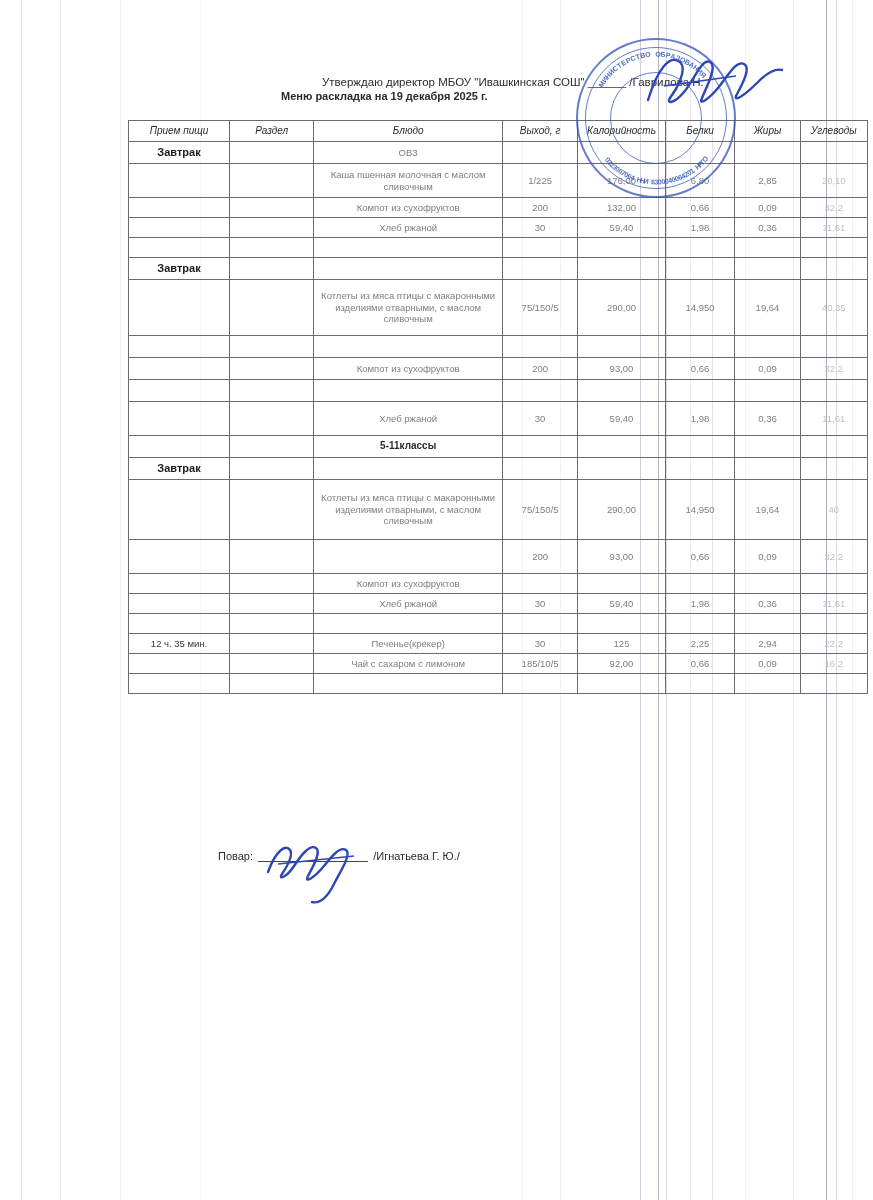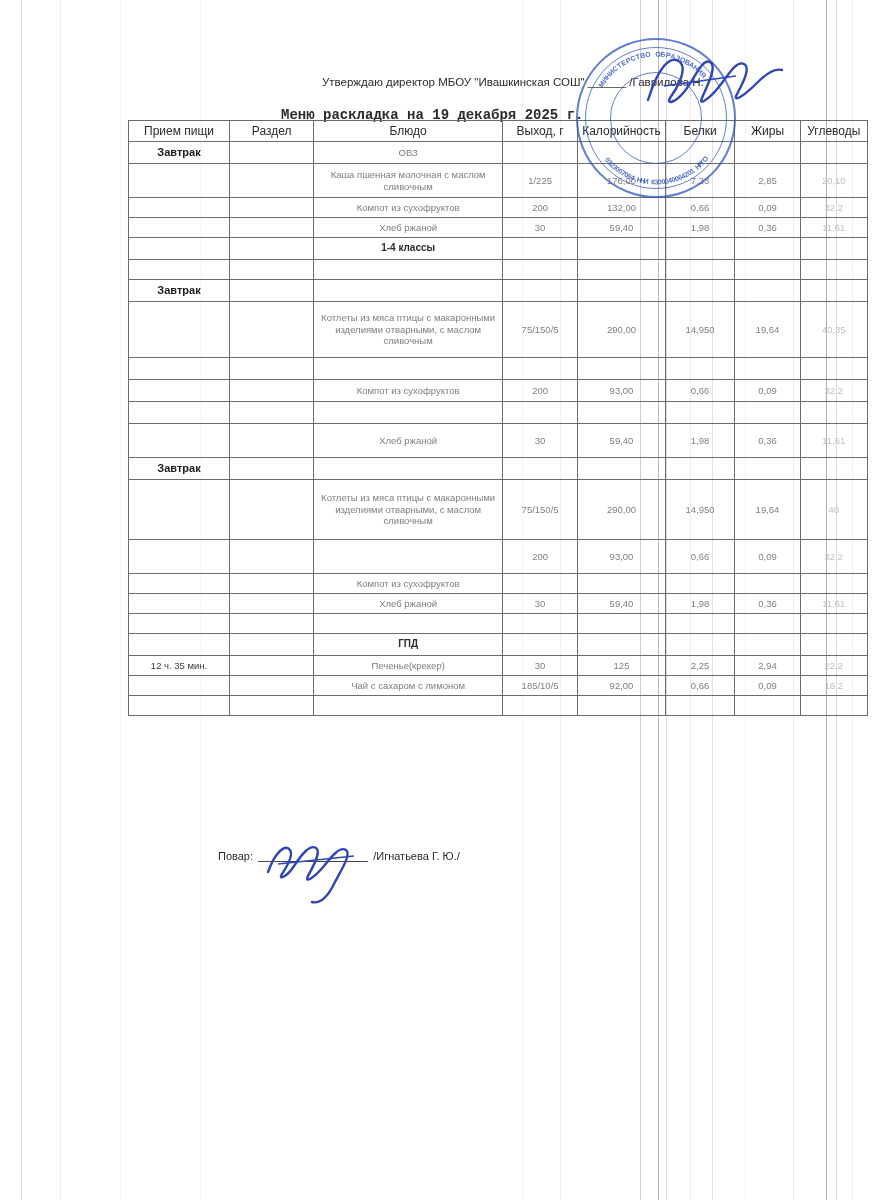--- a/index.html
+++ b/index.html
@@ -44,24 +44,23 @@
     font-size: 11.5px;
     color: #2b2b2b;
     white-space: nowrap;
   }
   .approve {
     left: 322px;
     top: 76px;
   }
   .menu-title {
     left: 281px;
-    top: 107px;
+    top: 90px;
     font-weight: bold;
-    font-size: 14px;
-    font-family: Liberation Mono, monospace;
+    font-size: 11px;
   }
 
   table.menu {
     position: absolute;
     left: 128px;
     top: 120px;
     width: 740px;
     border-collapse: collapse;
     table-layout: fixed;
     font-size: 9.5px;
@@ -69,23 +68,24 @@
   }
   table.menu td, table.menu th {
     border: 1px solid #6b6b6b;
     padding: 2px 3px;
     text-align: center;
     vertical-align: middle;
     line-height: 1.25;
     font-weight: normal;
   }
   table.menu th {
-    font-size: 12px;
+    font-size: 10px;
     color: #2b2b2b;
     height: 16px;
+    font-style: italic;
   }
   td.meal {
     text-align: left;
     padding-left: 6px;
   }
   td.meal.center {
     text-align: center;
   }
   .bold {
     font-weight: bold;
@@ -238,21 +238,21 @@
             <td class="faint"></td>
             <td class="faint"></td>
             <td class="vfaint"></td>
           </tr>
           <tr style="height: 34px;">
             <td class="meal"><span></span></td>
             <td></td>
             <td><span class="faint">Каша пшенная молочная с маслом сливочным</span></td>
             <td class="faint">1/225</td>
             <td class="faint">176,00</td>
-            <td class="faint">7,33</td>
+            <td class="faint">6,80</td>
             <td class="faint">2,85</td>
             <td class="vfaint">20,10</td>
           </tr>
           <tr style="height: 20px;">
             <td class="meal"><span></span></td>
             <td></td>
             <td><span class="faint">Компот из сухофруктов</span></td>
             <td class="faint">200</td>
             <td class="faint">132,00</td>
             <td class="faint">0,66</td>
@@ -262,30 +262,20 @@
           <tr style="height: 20px;">
             <td class="meal"><span></span></td>
             <td></td>
             <td><span class="faint">Хлеб ржаной</span></td>
             <td class="faint">30</td>
             <td class="faint">59,40</td>
             <td class="faint">1,98</td>
             <td class="faint">0,36</td>
             <td class="vfaint">11,61</td>
           </tr>
-          <tr style="height: 22px;">
-            <td class="meal"><span></span></td>
-            <td></td>
-            <td><span class="sect">1-4 классы</span></td>
-            <td class="faint"></td>
-            <td class="faint"></td>
-            <td class="faint"></td>
-            <td class="faint"></td>
-            <td class="vfaint"></td>
-          </tr>
           <tr style="height: 20px;">
             <td class="meal"><span></span></td>
             <td></td>
             <td><span></span></td>
             <td class="faint"></td>
             <td class="faint"></td>
             <td class="faint"></td>
             <td class="faint"></td>
             <td class="vfaint"></td>
           </tr>
@@ -343,20 +333,30 @@
             <td class="meal"><span></span></td>
             <td></td>
             <td><span class="faint">Хлеб ржаной</span></td>
             <td class="faint">30</td>
             <td class="faint">59,40</td>
             <td class="faint">1,98</td>
             <td class="faint">0,36</td>
             <td class="vfaint">11,61</td>
           </tr>
           <tr style="height: 22px;">
+            <td class="meal"><span></span></td>
+            <td></td>
+            <td><span class="sect">5-11классы</span></td>
+            <td class="faint"></td>
+            <td class="faint"></td>
+            <td class="faint"></td>
+            <td class="faint"></td>
+            <td class="vfaint"></td>
+          </tr>
+          <tr style="height: 22px;">
             <td class="meal center"><span class="bold">Завтрак</span></td>
             <td></td>
             <td><span></span></td>
             <td class="faint"></td>
             <td class="faint"></td>
             <td class="faint"></td>
             <td class="faint"></td>
             <td class="vfaint"></td>
           </tr>
           <tr style="height: 60px;">
@@ -396,30 +396,20 @@
             <td class="faint">30</td>
             <td class="faint">59,40</td>
             <td class="faint">1,98</td>
             <td class="faint">0,36</td>
             <td class="vfaint">11,61</td>
           </tr>
           <tr style="height: 20px;">
             <td class="meal"><span></span></td>
             <td></td>
             <td><span></span></td>
-            <td class="faint"></td>
-            <td class="faint"></td>
-            <td class="faint"></td>
-            <td class="faint"></td>
-            <td class="vfaint"></td>
-          </tr>
-          <tr style="height: 22px;">
-            <td class="meal"><span></span></td>
-            <td></td>
-            <td><span class="sect">ГПД</span></td>
             <td class="faint"></td>
             <td class="faint"></td>
             <td class="faint"></td>
             <td class="faint"></td>
             <td class="vfaint"></td>
           </tr>
           <tr style="height: 20px; margin-top: 28px;">
             <td class="meal"><span>12 ч. 35 мин.</span></td>
             <td></td>
             <td><span class="faint">Печенье(крекер)</span></td>

